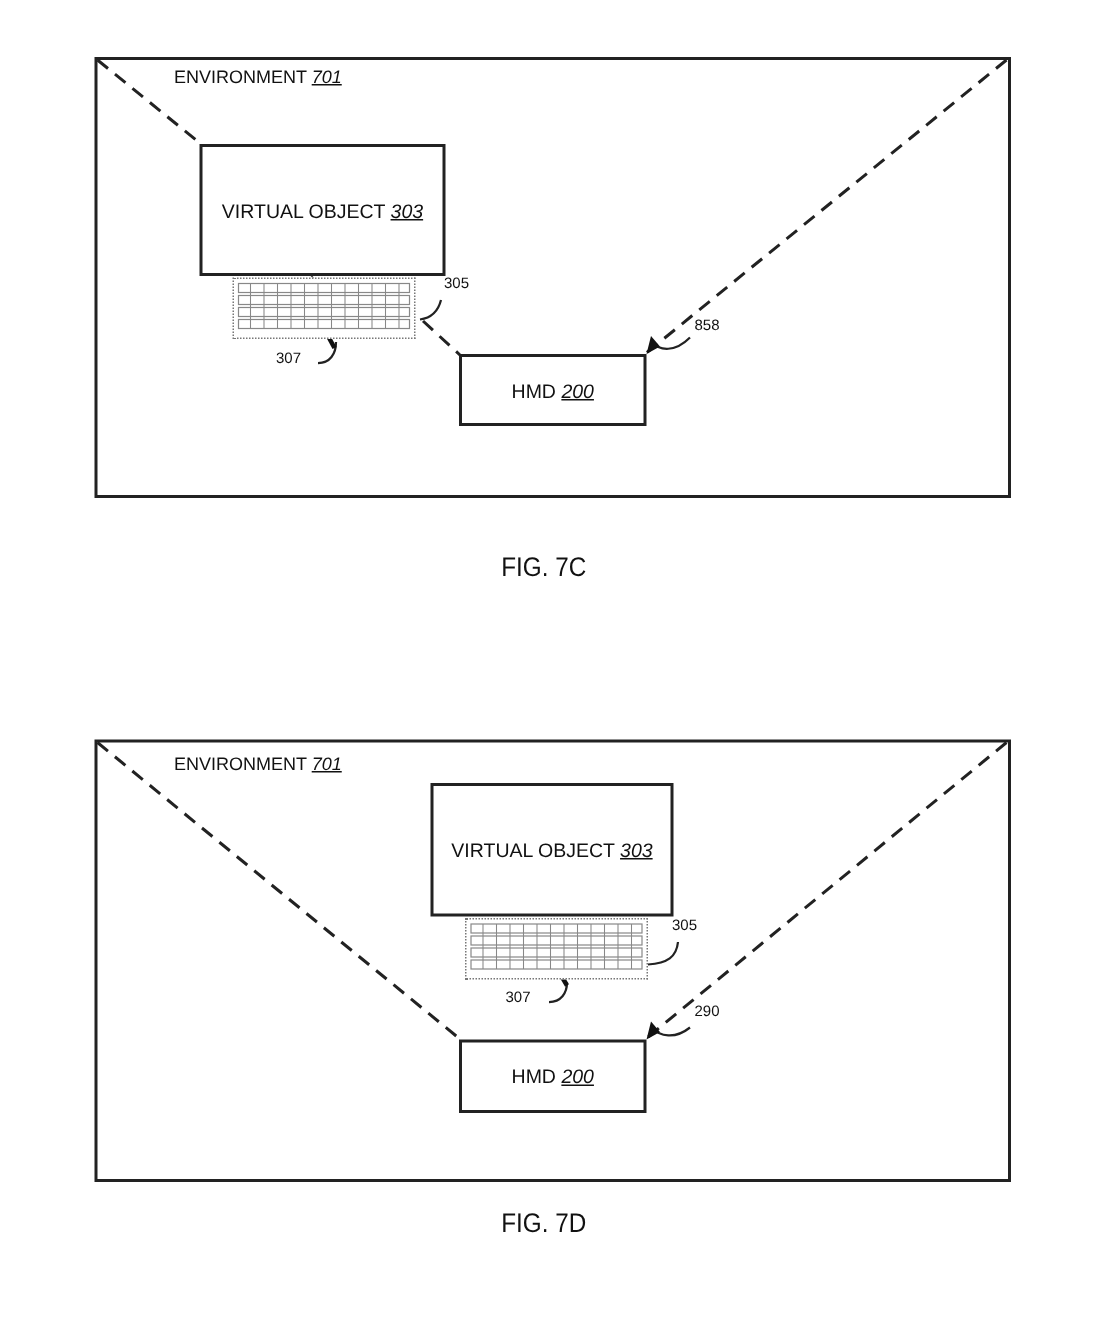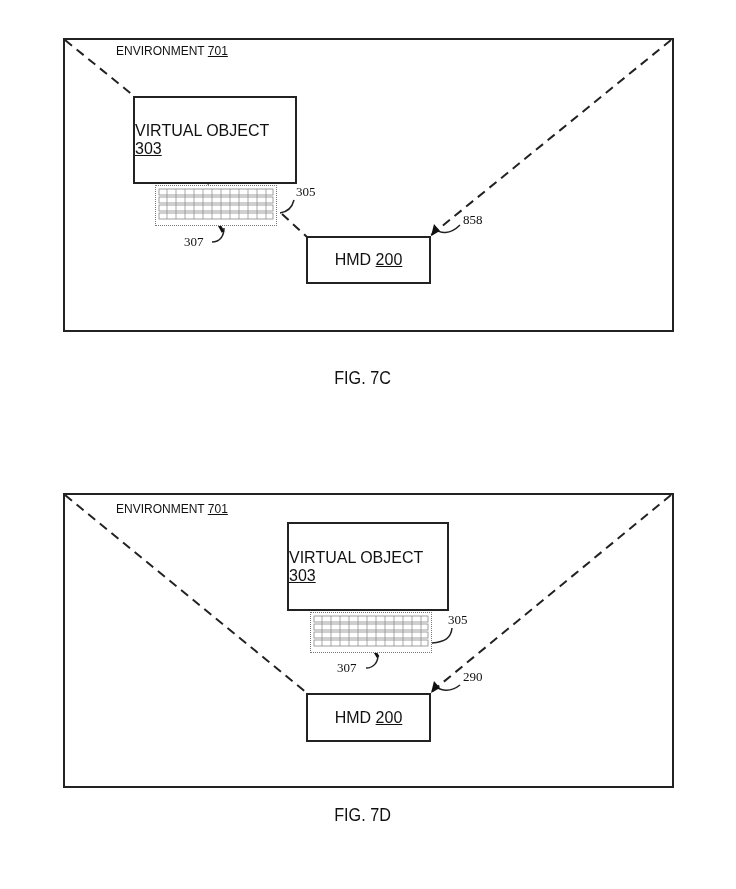--- a/index.html
+++ b/index.html
@@ -1,26 +1,26 @@
 <!DOCTYPE html>
 <html><head>
 <meta charset="utf-8">
 <style>
   html, body { margin: 0; padding: 0; background: #ffffff; }
   body { width: 736px; height: 889px; position: relative; overflow: hidden;
          font-family: "Liberation Sans", "DejaVu Sans", sans-serif; color: #111; }
   .frame { position: absolute; border: 2px solid #222; box-sizing: border-box; }
   .box { position: absolute; border: 2px solid #222; box-sizing: border-box; background: #fff;
-         display: flex; align-items: center; justify-content: center; font-size: 16px; }
+         display: flex; align-items: center; justify-content: center; font-size: 13px; }
   .label { position: absolute; font-size: 12px; white-space: nowrap; }
-  .ref { text-decoration: underline; }
+  .ref { text-decoration: underline; font-style: italic; }
   .caption { position: absolute; font-size: 18px; letter-spacing: 0px; transform: scaleX(0.9); transform-origin: center; }
   svg.overlay { position: absolute; left: 0; top: 0; }
   .kb { position: absolute; border: 1px dotted #777; box-sizing: border-box; background: #fff; }
-  .num { position: absolute; font-size: 13px; font-family: Liberation Serif, serif; }
+  .num { position: absolute; font-size: 10px; }
 </style>
 </head>
 <body>
 
 <div class="frame" style="left:63px;top:38px;width:611px;height:294px;"></div>
 
 <svg class="overlay" width="736" height="889">
   <line x1="65" y1="40" x2="134" y2="96" stroke="#222" stroke-width="2" stroke-dasharray="9,6"></line>
   <line x1="282" y1="214" x2="307" y2="237" stroke="#222" stroke-width="2" stroke-dasharray="9,6"></line>
   <line x1="671" y1="40" x2="430" y2="236" stroke="#222" stroke-width="2" stroke-dasharray="9,6"></line>

